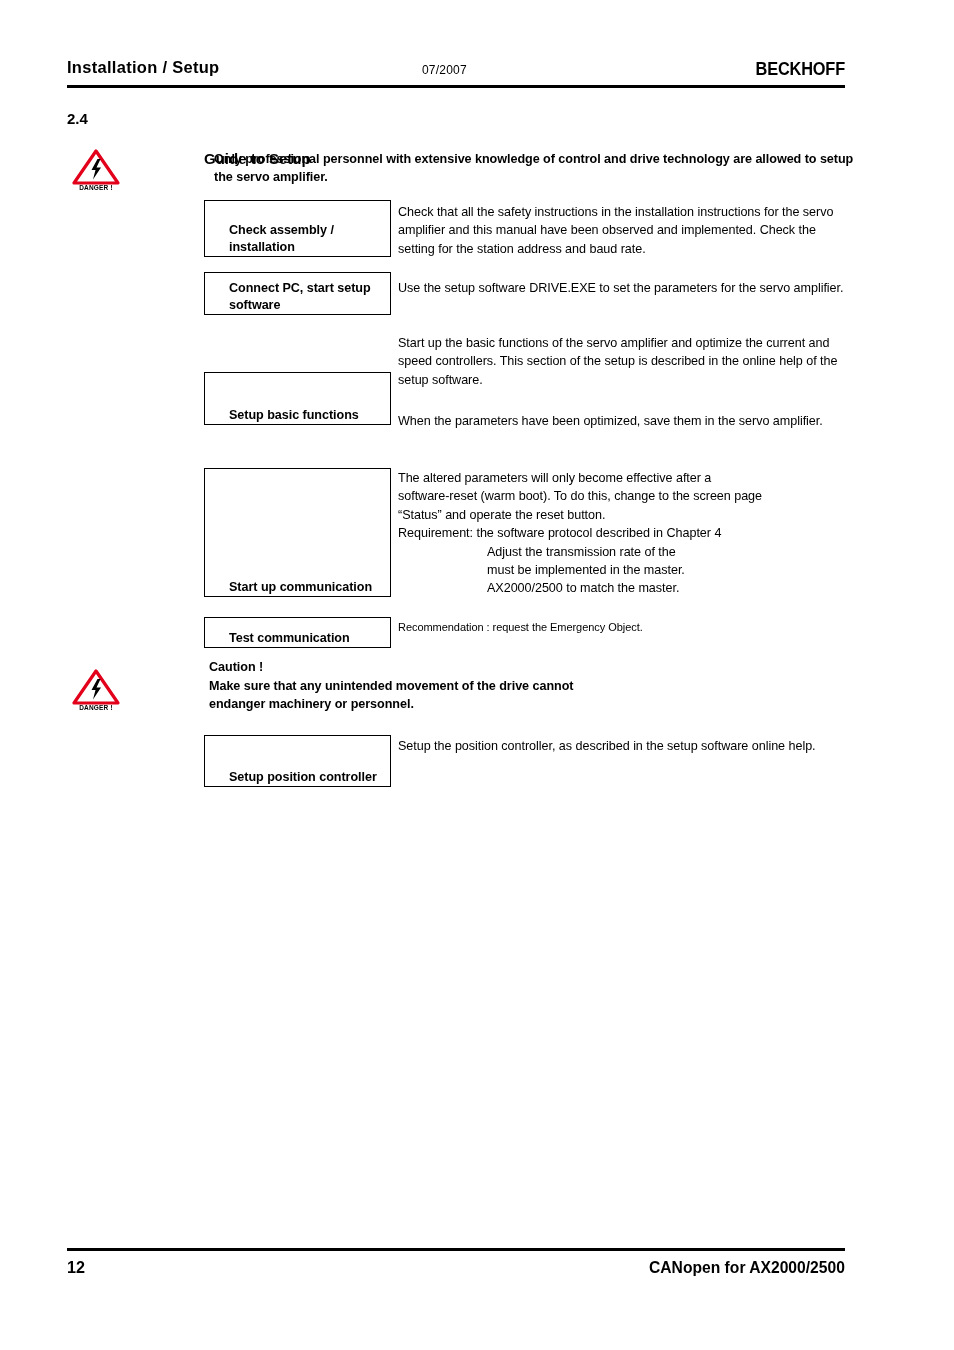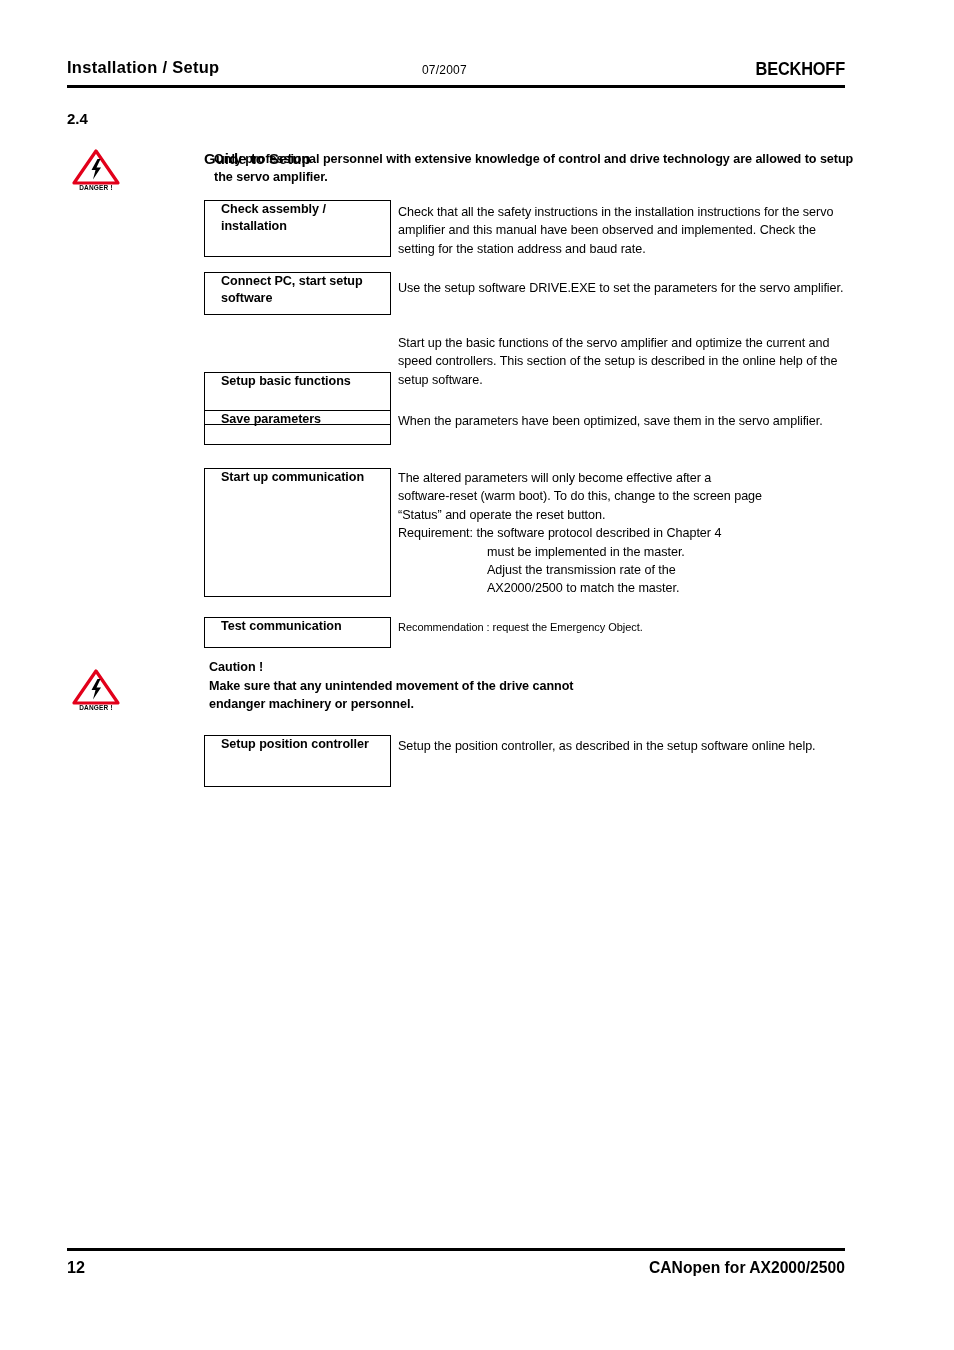--- a/index.html
+++ b/index.html
@@ -129,22 +129,22 @@
   }
 
   
   .step-box {
     position: absolute;
     box-sizing: border-box;
     border: 1.6px solid #000000;
     width: 187px;
     left: 204px;
     display: flex;
-    align-items: flex-start;
-    padding: 0 0 0 16px;
+    align-items: flex-end;
+    padding: 0 0 0 24px;
   }
   .step-label {
     font-size: 12.6px;
     font-weight: bold;
     line-height: 17px;
     letter-spacing: -0.05px;
   }
   .step-text {
     position: absolute;
     left: 398px;
@@ -256,35 +256,32 @@
   <div class="step-box" id="box-connect">
     <span class="step-label">Connect PC, start setup software</span>
   </div>
   <div class="step-text" id="text-connect">Use the setup software DRIVE.EXE to set the parameters for the servo amplifier.</div>
 
   <div class="step-box" id="box-basic">
     <span class="step-label">Setup basic functions</span>
   </div>
   <div class="step-text" id="text-basic">Start up the basic functions of the servo amplifier and optimize the current and speed controllers. This section of the setup is described in the online help of the setup software.</div>
 
-  <div class="step-box" id="box-save">
-    <span class="step-label">Save parameters</span>
-  </div>
   <div class="step-text" id="text-save">When the parameters have been optimized, save them in the servo amplifier.</div>
 
   <div class="step-box" id="box-startup">
     <span class="step-label">Start up communication</span>
   </div>
   <div class="step-text" id="text-startup">
     <span>The altered parameters will only become effective after a</span><br>
     <span>software-reset (warm boot). To do this, change to the screen page</span><br>
     <span>“Status” and operate the reset button.</span><br>
     <span>Requirement: the software protocol described in Chapter 4</span>
+    <span class="indent">Adjust the transmission rate of the</span>
     <span class="indent">must be implemented in the master.</span>
-    <span class="indent">Adjust the transmission rate of the</span>
     <span class="indent">AX2000/2500 to match the master.</span>
   </div>
 
   <div class="step-box" id="box-test">
     <span class="step-label">Test communication</span>
   </div>
   <div class="step-text small" id="text-test">Recommendation : request the Emergency Object.</div>
 
   <div class="danger danger-2">
     <svg width="50" height="38" viewBox="0 0 50 38">

